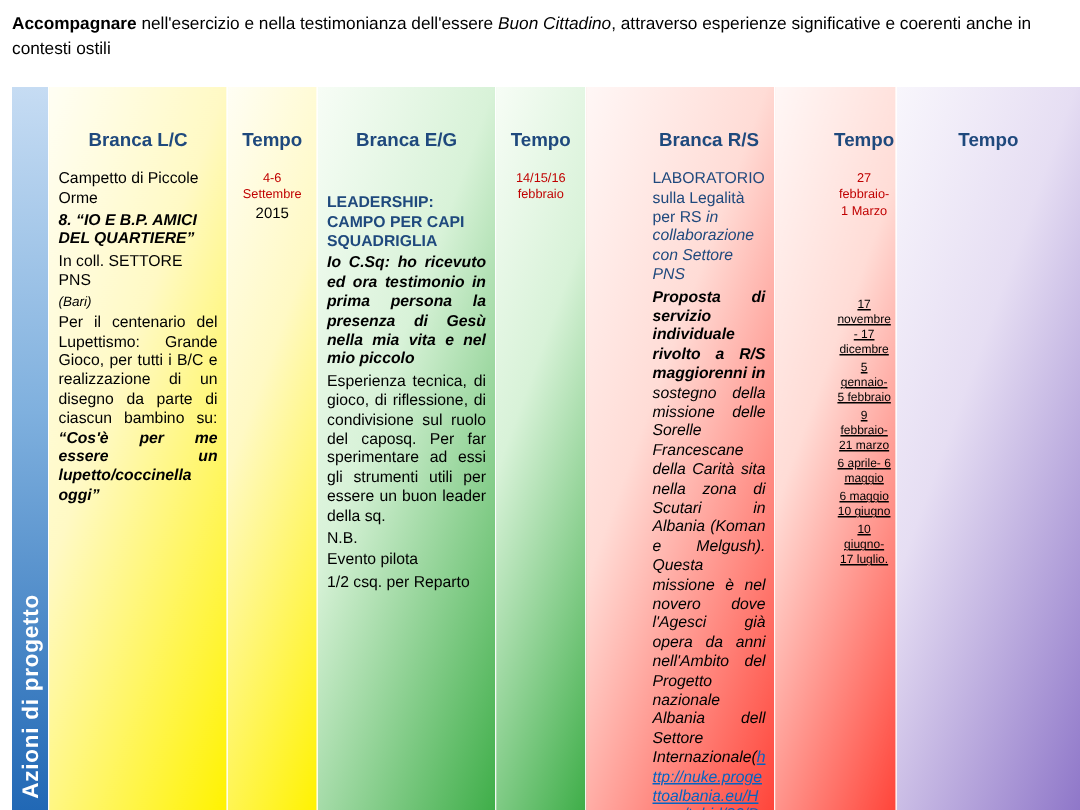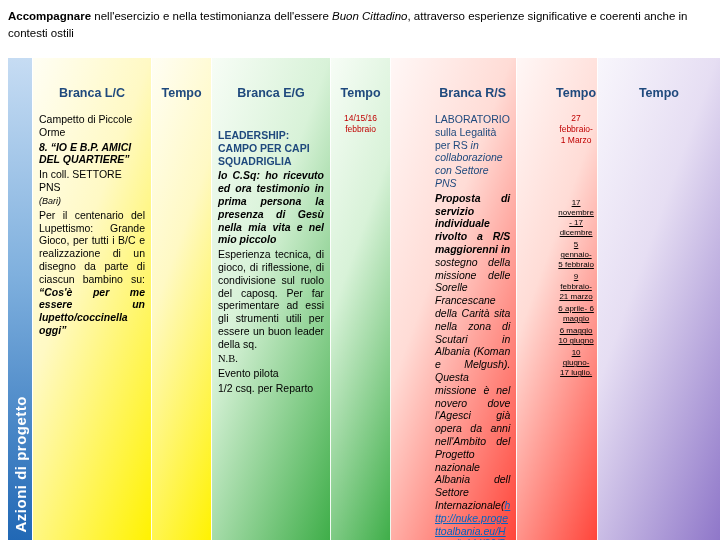--- a/index.html
+++ b/index.html
@@ -39,21 +39,21 @@
   .blue{color:#1f497d;}
 
   .tempo-body{padding:7px 3px;font-size:8.5px;text-align:center;}
   .red-date{color:#c00000;font-size:8.5px;line-height:1.3;text-align:center;}
   .t1-year{margin-top:90px;font-size:10px;color:#000;text-align:center;}
   .t3-list{margin-top:52px;text-decoration:underline;}
   .t3-item{font-size:8px;line-height:1.25;margin:0 0 9px 0;color:#000;text-align:center;}
 
   .gap-lc{margin-top:36px;}
   .gap-eg-para{margin-top:18px;}
-  .gap-eg-nb{margin-top:20px;text-align:left;font-family:Liberation Serif, serif;}
+  .gap-eg-nb{margin-top:20px;text-align:left;}
   .gap-rs-para{margin-top:68px;}
   .link{color:#0563c1;text-decoration:underline;font-style:italic;word-break:break-all;}
 </style>
 </head>
 <body>
 
 <div class="slide">
 
   <div class="title"><b>Accompagnare</b><span> nell'esercizio e nella testimonianza dell'essere </span><i>Buon Cittadino</i><span>, attraverso esperienze significative e coerenti anche in contesti ostili</span></div>
 
@@ -71,20 +71,24 @@
           <p>Campetto di Piccole Orme</p>
           <p class="bi">8. “IO E B.P. AMICI DEL QUARTIERE”</p>
           <p>In coll. SETTORE PNS</p>
           <p class="it small">(Bari)</p>
           <p class="just gap-lc"><span>Per il centenario del Lupettismo: Grande Gioco, per tutti i B/C e realizzazione di un disegno da parte di ciascun bambino su:</span> <span class="bi">“Cos'è per me essere un lupetto/coccinella oggi”</span></p>
         </div>
       </div>
 
       <div class="col col-yellow w-t1">
         <div class="col-header">Tempo</div>
+        <div class="col-body tempo-body">
+          <p class="red-date">4-6 Settembre</p>
+          <p class="t1-year">2015</p>
+        </div>
       </div>
 
       <div class="col col-green w-eg">
         <div class="col-header">Branca E/G</div>
         <div class="col-body">
           <p class="blue bold">LEADERSHIP: CAMPO PER CAPI SQUADRIGLIA</p>
           <p class="just bi">Io C.Sq: ho ricevuto ed ora testimonio in prima persona la presenza di Gesù nella mia vita e nel mio piccolo</p>
           <p class="just gap-eg-para">Esperienza tecnica, di gioco, di riflessione, di condivisione sul ruolo del caposq. Per far sperimentare ad essi gli strumenti utili per essere un buon leader della sq.</p>
           <p class="gap-eg-nb">N.B.</p>
           <p>Evento pilota</p>

